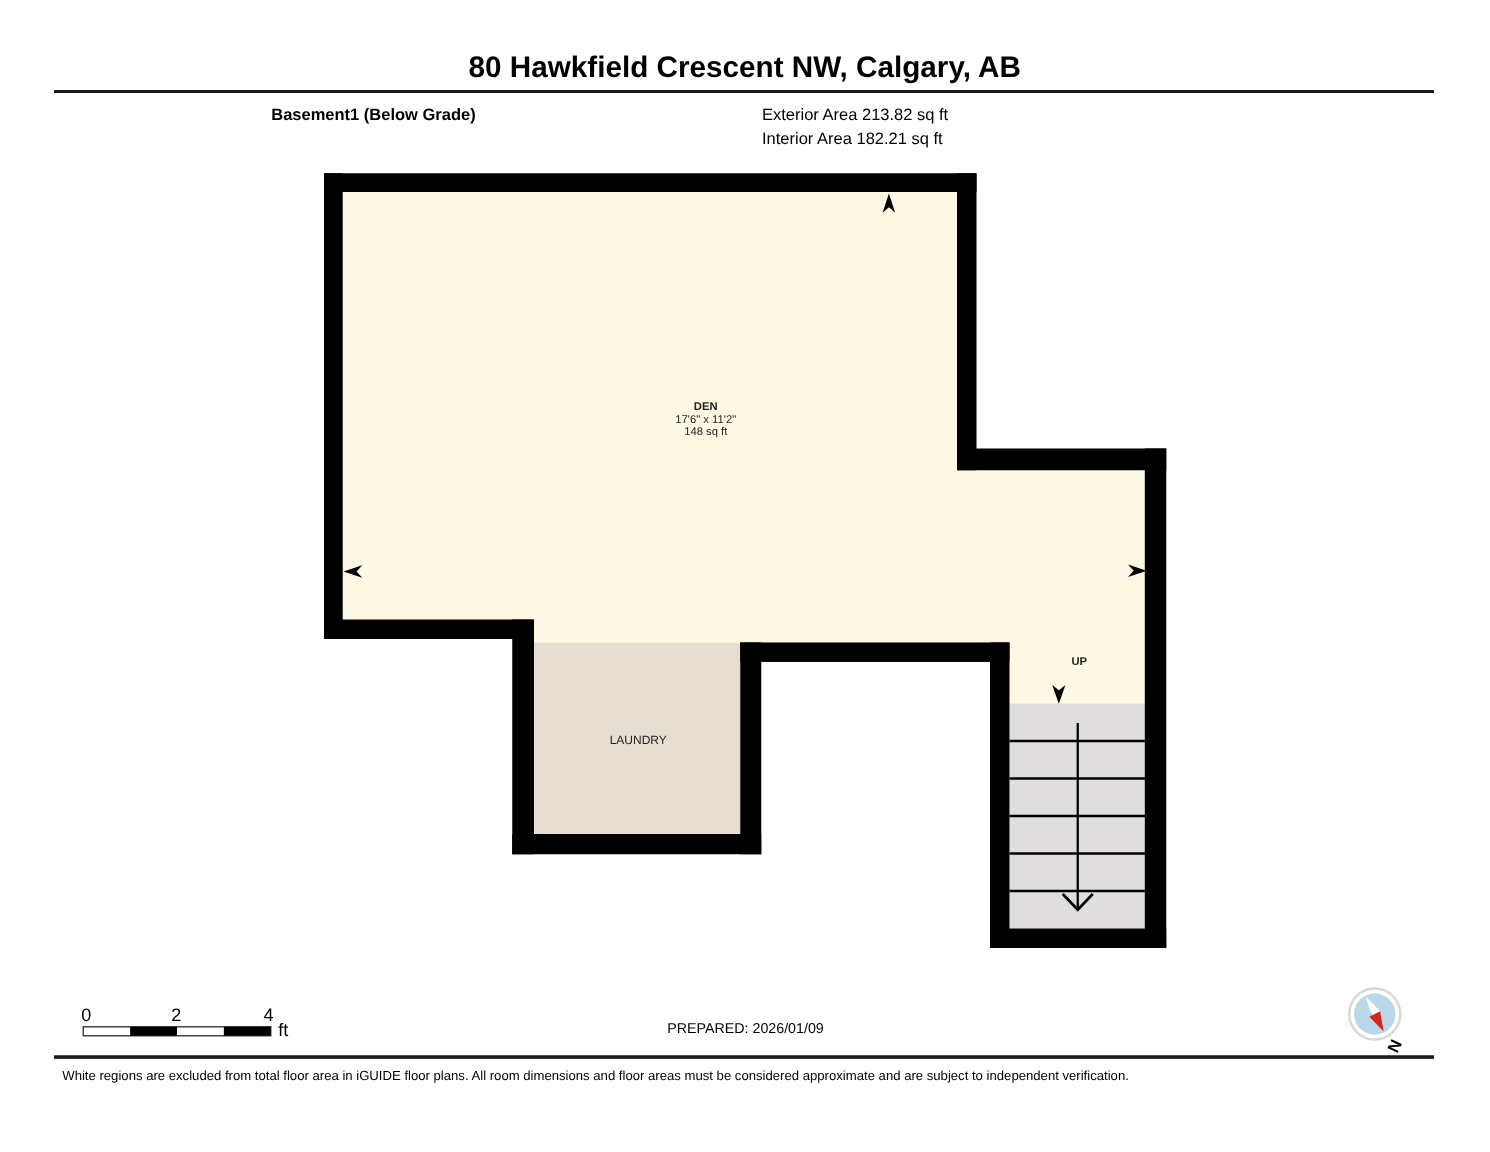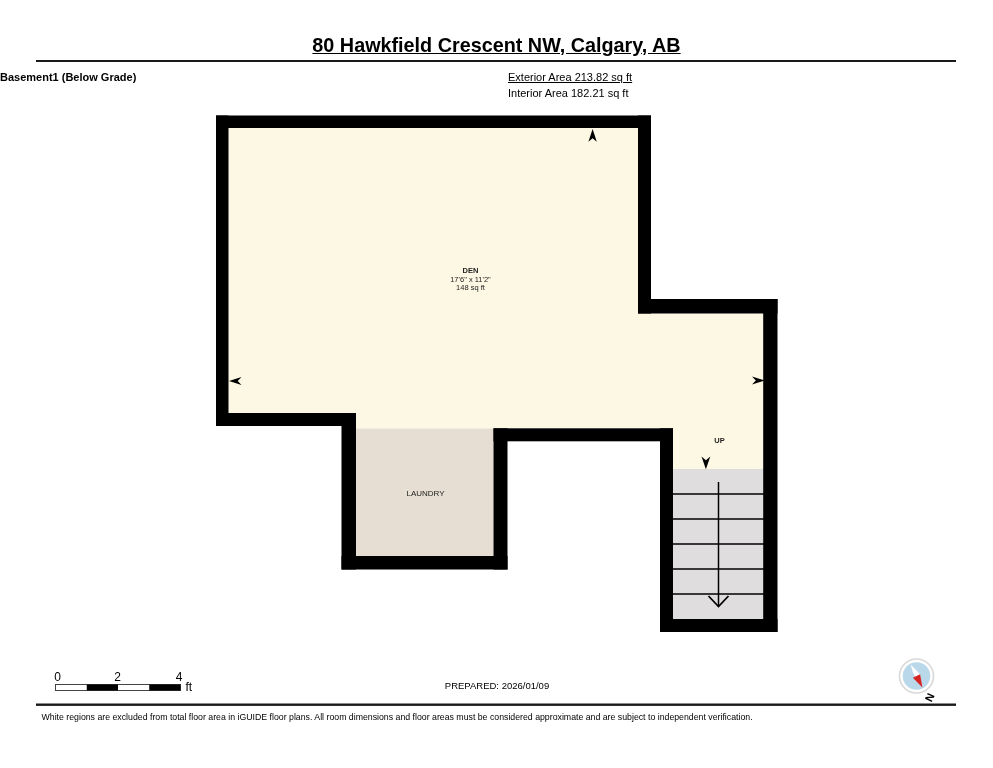--- a/index.html
+++ b/index.html
@@ -2,27 +2,27 @@
 <html><head>
 <meta charset="utf-8">
 <style>
   html,body{margin:0;padding:0;background:#ffffff;}
   body{width:993px;height:768px;position:relative;font-family:"Liberation Sans",sans-serif;overflow:hidden;}
   .abs{position:absolute;}
 </style>
 </head>
 <body>
 
-<div class="abs" style="left:0;top:34px;width:993px;text-align:center;font-size:19.8px;font-weight:bold;color:#000;text-decoration:underline;">80 Hawkfield Crescent NW, Calgary, AB</div>
+<div class="abs" style="left:0;top:34px;width:993px;text-align:center;font-size:19.8px;font-weight:bold;color:#000;">80 Hawkfield Crescent NW, Calgary, AB</div>
 
 <div class="abs" style="left:36px;top:60.3px;width:920px;height:2.2px;background:#1a1a1a;"></div>
 
-<div class="abs" style="left:0;top:71px;width:498px;text-align:left;font-size:11px;font-weight:bold;color:#000;">Basement1 (Below Grade)</div>
+<div class="abs" style="left:0;top:71px;width:498px;text-align:center;font-size:11px;font-weight:bold;color:#000;">Basement1 (Below Grade)</div>
 
-<div class="abs" style="left:508px;top:71px;font-size:11px;color:#000;text-decoration:underline;">Exterior Area 213.82 sq ft</div>
+<div class="abs" style="left:508px;top:71px;font-size:11px;color:#000;">Exterior Area 213.82 sq ft</div>
 
 <div class="abs" style="left:508px;top:87px;font-size:11px;color:#000;text-align:right;">Interior Area 182.21 sq ft</div>
 
 <svg class="abs" style="left:0;top:0;" width="993" height="768" viewBox="0 0 993 768">
 
   <polygon points="228.5,128 638,128 638,313.5 764,313.5 764,469 673,469 673,428.3 493.5,428.3 493.5,428.5 356,428.5 356,413 228.5,413" fill="#fdf8e3"></polygon>
 
   <rect x="356" y="428.5" width="137.5" height="129" fill="#e6ded2"></rect>
 
   <rect x="673" y="469" width="91" height="150" fill="#dfdddd"></rect>

